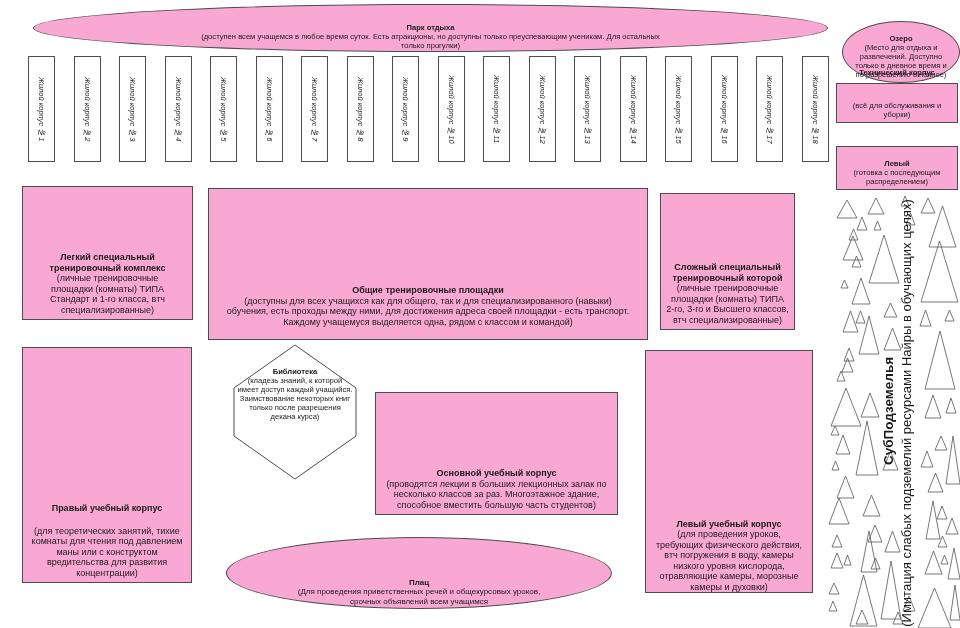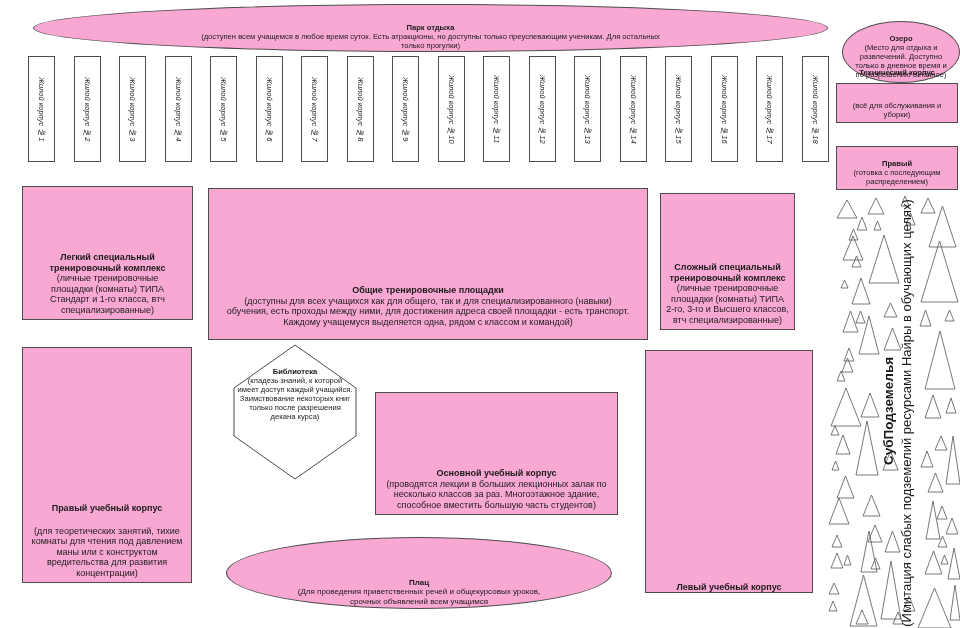--- a/index.html
+++ b/index.html
@@ -137,36 +137,36 @@
       <span>Жилой корпус №18</span>
     </div>
   </div>
 
   <div class="shape f7" id="tech">
     <div class="ttl">Технический корпус</div>
     <div>(всё для обслуживания и уборки)</div>
   </div>
 
   <div class="shape f7" id="kitchen">
-    <div class="ttl">Правый</div>
+    <div class="ttl">Левый</div>
     <div>(готовка с последующим распределением)</div>
   </div>
 
   <div class="shape f8" id="light-complex">
     <div class="ttl">Легкий специальный тренировочный комплекс</div>
     <div>(личные тренировочные площадки (комнаты) ТИПА Стандарт и 1-го класса, втч специализированные)</div>
   </div>
 
   <div class="shape f8" id="common-grounds">
     <div class="ttl">Общие тренировочные площадки</div>
     <div>(доступны для всех учащихся как для общего, так и для специализированного (навыки) обучения, есть проходы между ними, для достижения адреса своей площадки - есть транспорт. Каждому учащемуся выделяется одна, рядом с классом и командой)</div>
   </div>
 
   <div class="shape f8" id="hard-complex">
-    <div class="ttl">Сложный специальный тренировочный комплекс</div>
+    <div class="ttl">Сложный специальный тренировочный которой</div>
     <div>(личные тренировочные площадки (комнаты) ТИПА 2-го, 3-го и Высшего классов, втч специализированные)</div>
   </div>
 
   <div class="shape f8" id="right-edu">
     <div class="ttl">Правый учебный корпус</div>
     <div>(для теоретических занятий, тихие комнаты для чтения под давлением маны или с конструктом вредительства для развития концентрации)</div>
   </div>
 
   <div id="library">
     <svg width="124" height="136" viewBox="0 0 124 136">
@@ -178,20 +178,21 @@
     </div>
   </div>
 
   <div class="shape f8" id="main-edu">
     <div class="ttl">Основной учебный корпус</div>
     <div>(проводятся лекции в больших лекционных залак по несколько классов за раз. Многоэтажное здание, способное вместить большую часть студентов)</div>
   </div>
 
   <div class="shape f8" id="left-edu">
     <div class="ttl">Левый учебный корпус</div>
+    <div>(для проведения уроков, требующих физического действия, втч погружения в воду, камеры низкого уровня кислорода, отравляющие камеры, морозные камеры и духовки)</div>
   </div>
 
   <div class="shape ellipse f75" id="plats">
     <div class="ttl">Плац</div>
     <div class="desc">(Для проведения приветственных речей и общекурсовых уроков, срочных объявлений всем учащимся</div>
   </div>
 
   <svg id="forest-svg" width="142" height="438" viewBox="0 0 142 438">
       <polygon points="29,10 39,28 19,28" fill="none" stroke="#555555" stroke-width="0.8"></polygon>
       <polygon points="58,8 66,24 50,24" fill="none" stroke="#555555" stroke-width="0.8"></polygon>

